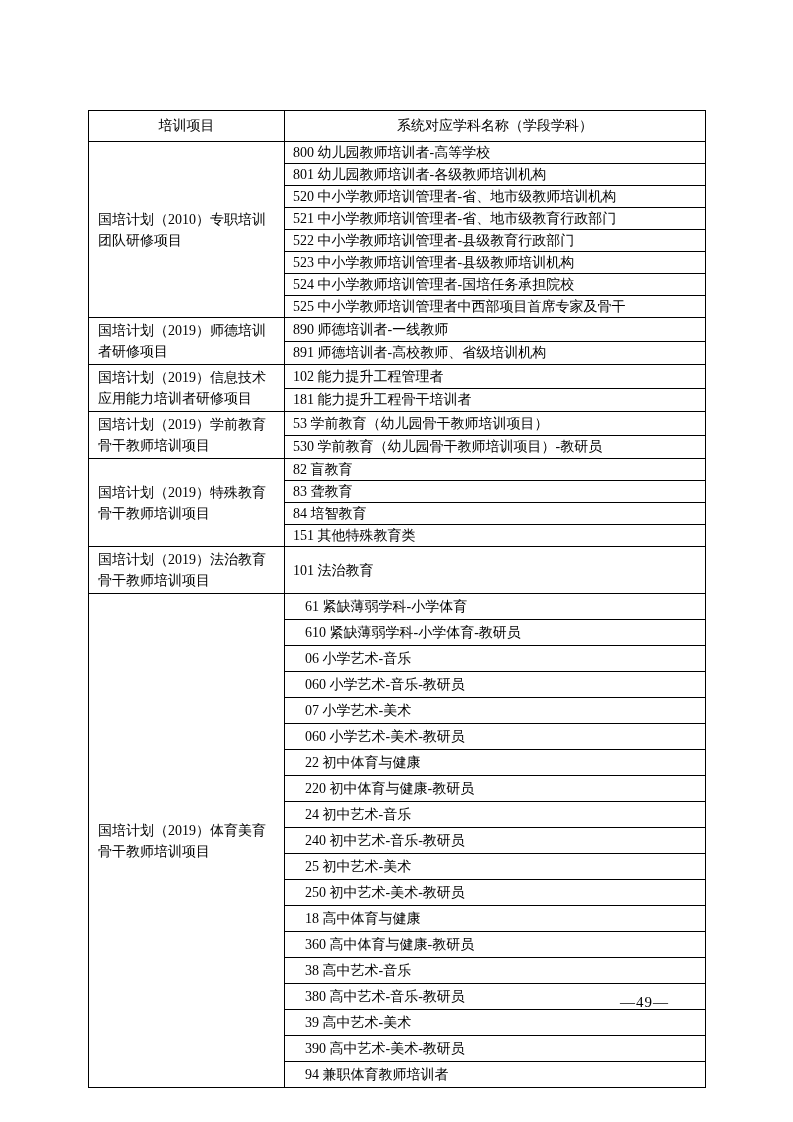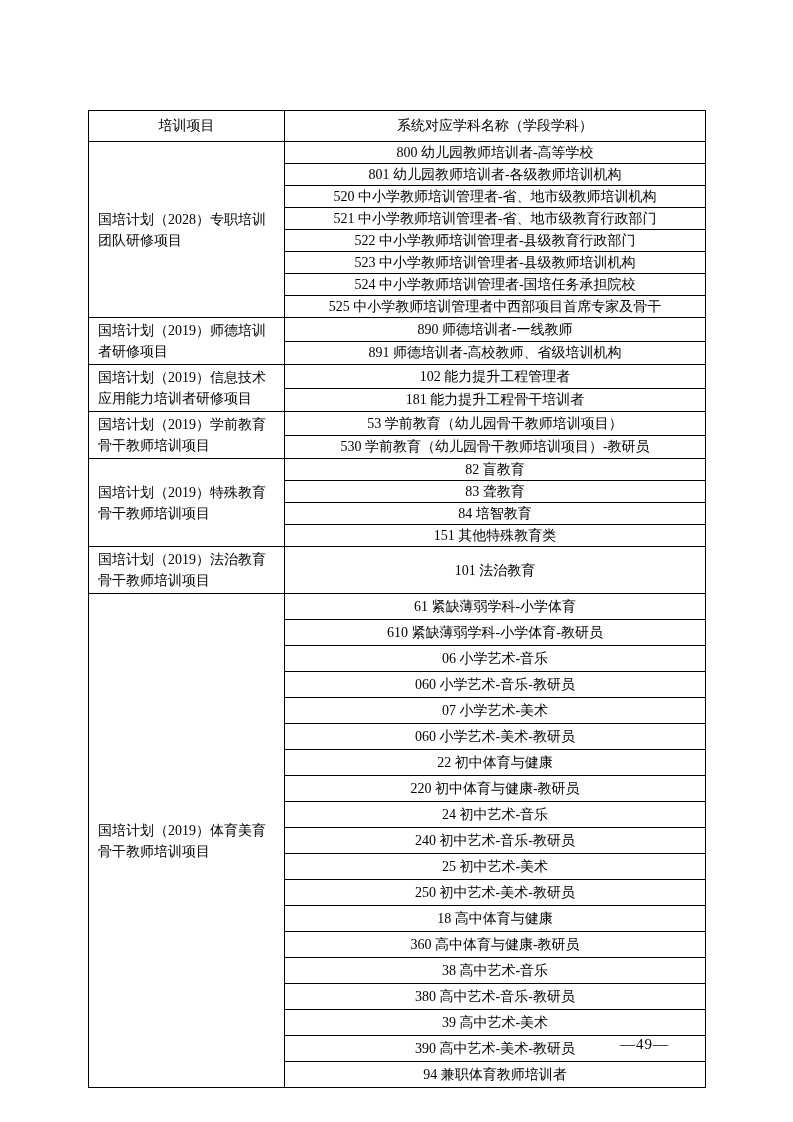--- a/index.html
+++ b/index.html
@@ -38,32 +38,32 @@
     padding: 6px 4px;
     line-height: 18px;
   }
   td.project {
     text-align: left;
     vertical-align: middle;
     padding: 2px 6px 2px 9px;
     line-height: 21px;
   }
   td.subject {
-    text-align: center;
+    text-align: left;
     vertical-align: middle;
     padding: 1px 8px;
     line-height: 19px;
     white-space: nowrap;
   }
   tr.tall td.subject {
     padding: 3px 20px;
   }
   .page-number {
     position: absolute;
-    top: 1036px;
+    top: 994px;
     right: 124px;
     font-size: 15px;
     letter-spacing: 1px;
   }
 </style>
 </head>
 <body>
 
 <div class="sheet">
   <table class="training-table">
@@ -72,21 +72,21 @@
       <col>
     </colgroup>
     <thead>
       <tr>
         <th>培训项目</th>
         <th>系统对应学科名称（学段学科）</th>
       </tr>
     </thead>
     <tbody>
         <tr>
-          <td class="project" rowspan="8">国培计划（2028）专职培训团队研修项目</td>
+          <td class="project" rowspan="8">国培计划（2010）专职培训团队研修项目</td>
           <td class="subject">800 幼儿园教师培训者-高等学校</td>
         </tr>
         <tr>
           <td class="subject">801 幼儿园教师培训者-各级教师培训机构</td>
         </tr>
         <tr>
           <td class="subject">520 中小学教师培训管理者-省、地市级教师培训机构</td>
         </tr>
         <tr>
           <td class="subject">521 中小学教师培训管理者-省、地市级教育行政部门</td>

